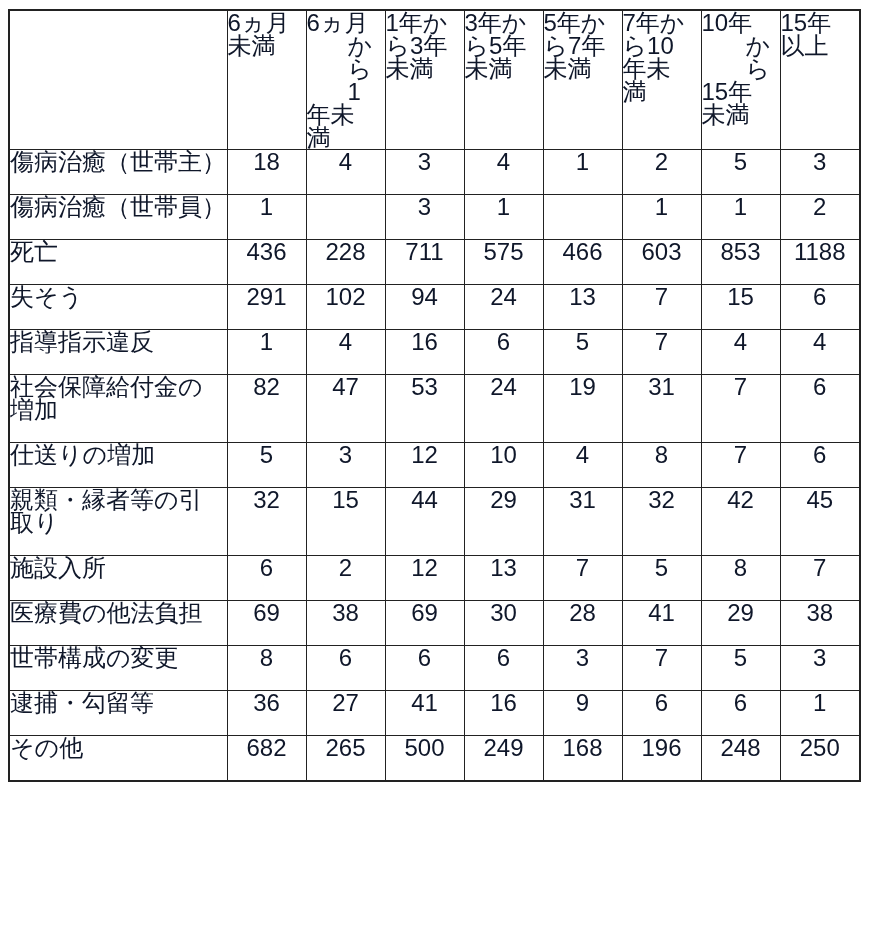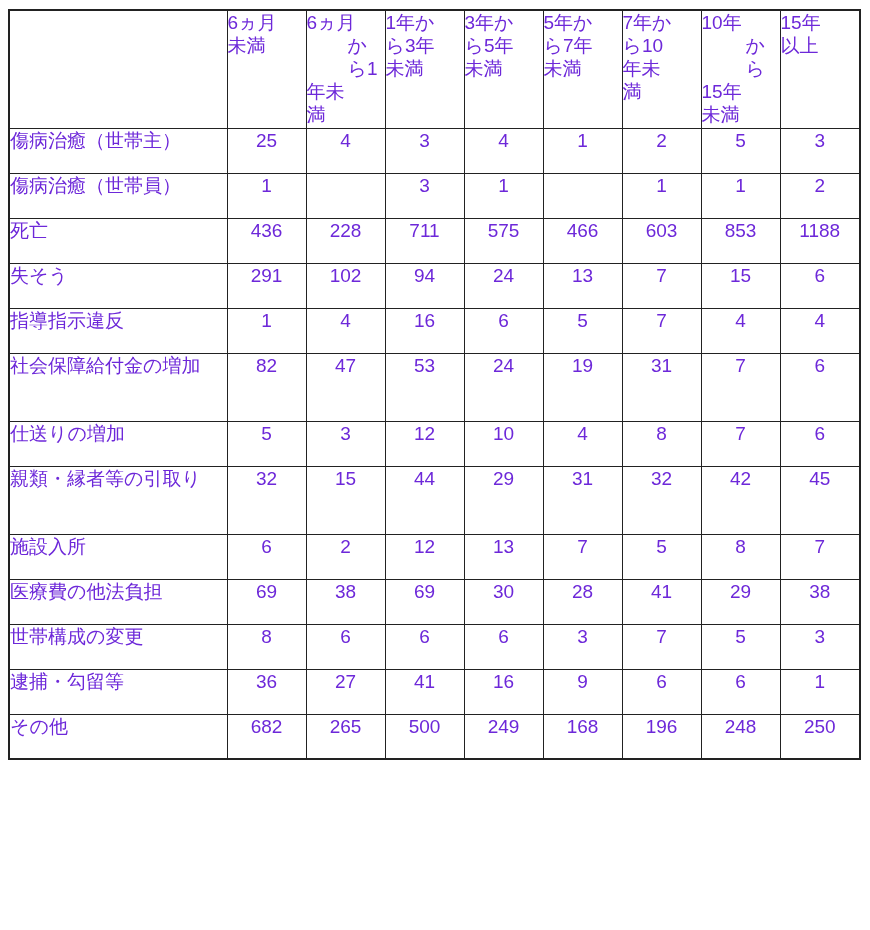--- a/index.html
+++ b/index.html
@@ -12,22 +12,22 @@
     }
     .wrap {
       position: absolute;
       left: 8px;
       top: 9px;
     }
     table.data {
       border-collapse: collapse;
       table-layout: fixed;
       font-family: "Liberation Sans", "DejaVu Sans", sans-serif;
-      font-size: 19px;
-      color: #6d28d9;
+      font-size: 24px;
+      color: #0f172a;
       border: 2px solid #222222;
     }
     table.data td, table.data th {
       border: 1.5px solid #222222;
       padding: 0;
       font-weight: normal;
       vertical-align: top;
     }
     col.c-label { width: 218px; }
     col.c-num { width: 79px; }
@@ -114,21 +114,21 @@
           </th>
           <th class="head">
             <span style="display: block;">15年</span>
             <span style="display: block;">以上</span>
           </th>
         </tr>
     </thead>
     <tbody id="table-body">
         <tr class="r1">
           <td class="label">傷病治癒（世帯主）</td>
-          <td class="num">25</td>
+          <td class="num">18</td>
           <td class="num">4</td>
           <td class="num">3</td>
           <td class="num">4</td>
           <td class="num">1</td>
           <td class="num">2</td>
           <td class="num">5</td>
           <td class="num">3</td>
         </tr>
         <tr class="r1">
           <td class="label">傷病治癒（世帯員）</td>

